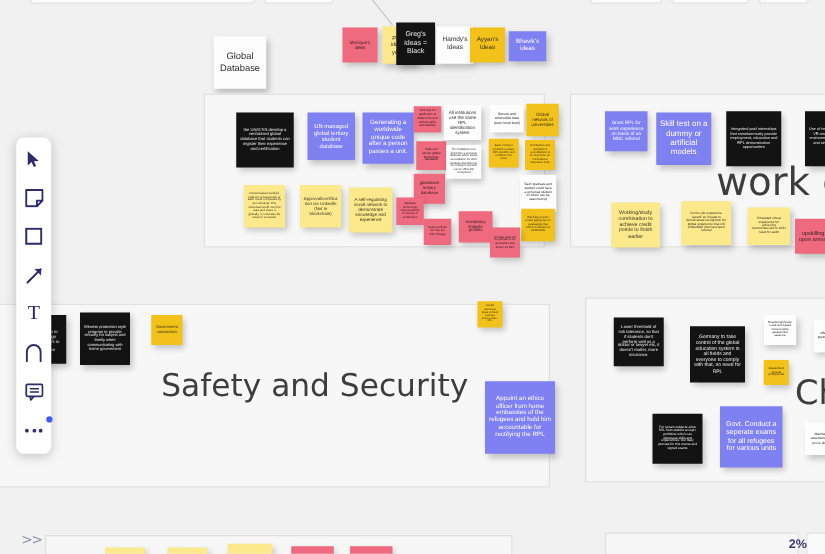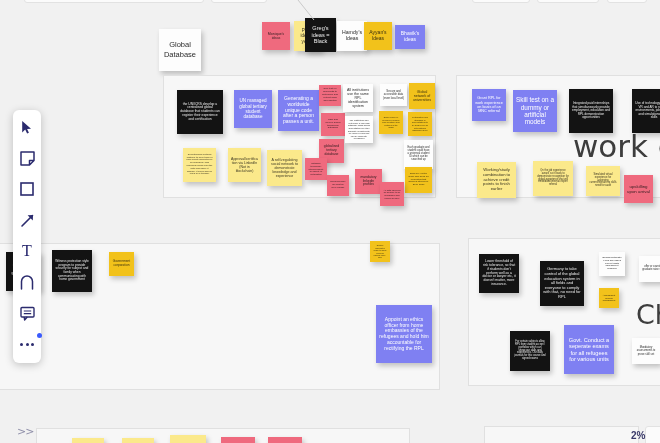--- a/index.html
+++ b/index.html
@@ -10,21 +10,21 @@
     -webkit-font-smoothing:antialiased;
   }
   #canvas{position:absolute;inset:0;overflow:hidden;}
 
   
   .note{
     position:absolute;box-sizing:border-box;
     display:flex;align-items:center;justify-content:center;text-align:center;
     padding:3px;line-height:1.15;
     box-shadow:2px 3px 5px rgba(0,0,0,.22);
-    color:#1a1a1a;overflow:hidden;word-break:break-word;
+    color:#1a1a1a;overflow:hidden;word-break:break-word;margin-left:12px;
   }
   .n-pink{background:#ef6a7e;color:#3a2024;}
   .n-yellow{background:#fbe98b;color:#3a3522;}
   .n-yellow-d{background:#f2c21b;color:#3a3010;}
   .n-blue{background:#7f80f2;color:#fff;}
   .n-black{background:#131313;color:#ededed;}
   .n-white{background:#fdfdfd;color:#2b2b2b;}
 
   
   .frame{
@@ -129,20 +129,21 @@
     <div class="note n-blue" style="left:56px;top:14px;width:44px;height:42px;font-size:6.4px;">Skill test on a dummy or artificial models</div>
     <div class="note n-black" style="left:112px;top:13px;width:44px;height:44px;font-size:3.1px;">Integrated paid internships that simultaneously provide employment, education and RPL demonstration opportunities</div>
     <div class="note n-black" style="left:175px;top:13px;width:44px;height:44px;font-size:3.1px;">Use of technology, perhaps VR and AR to recreate environments, job scenario and simulations to test skills</div>
     <div class="note n-yellow" style="left:20px;top:86px;width:39px;height:36px;font-size:4.2px;">Working/study combination to achieve credit points to finish earlier</div>
     <div class="note n-yellow" style="left:76px;top:85px;width:40px;height:35px;font-size:2.6px;">On the job experience 'award' so it leads to demonstrate recognition for global experience that will embedded internal expert referral</div>
     <div class="note n-yellow" style="left:129px;top:90px;width:34px;height:30px;font-size:2.6px;">Simulated virtual experience for achieving current/relevant to skills need for audit</div>
     <div class="note n-pink" style="left:167px;top:99px;width:29px;height:28px;font-size:4.4px;">upskilling upon arrival</div>
   </div>
 
   <div class="frame" style="left:-40px;top:243px;height:147px;width:480px;">
+    <div class="bigtitle" style="left:168px;top:50px;font-size:25px;">Safety and Security</div>
     <div class="note n-black" style="left:45px;top:8px;width:35px;height:39px;font-size:3.4px;">Military intervention to force foreign government's to release certification</div>
     <div class="note n-black" style="left:91px;top:6px;width:40px;height:42px;font-size:3.2px;">Witness protection style program to provide security for subject and family when communicating with home government</div>
     <div class="note n-yellow-d" style="left:148px;top:8px;width:25px;height:24px;font-size:3.2px;">Government corporation</div>
     <div class="note n-yellow-d" style="left:409px;top:-3px;width:20px;height:21px;font-size:2.1px;">Double advocates (back to local) success officers roles - RPL</div>
     <div class="note n-blue" style="left:415px;top:61px;width:56px;height:58px;font-size:5px;">Appoint an ethics officer from home embassies of the refugees and hold him accountable for rectifying the RPL</div>
   </div>
 
   <div class="frame" style="left:468px;top:238px;height:148px;width:212px;">
     <div class="bigtitle" style="left:167px;top:60px;font-size:27px;">Ch</div>
     <div class="note n-black" style="left:10px;top:15px;width:40px;height:39px;font-size:3.4px;">Lower threshold of risk tolerance, so that if students don't perform well as a doctor or lawyer etc, it doesn't matter, more insurance.</div>

